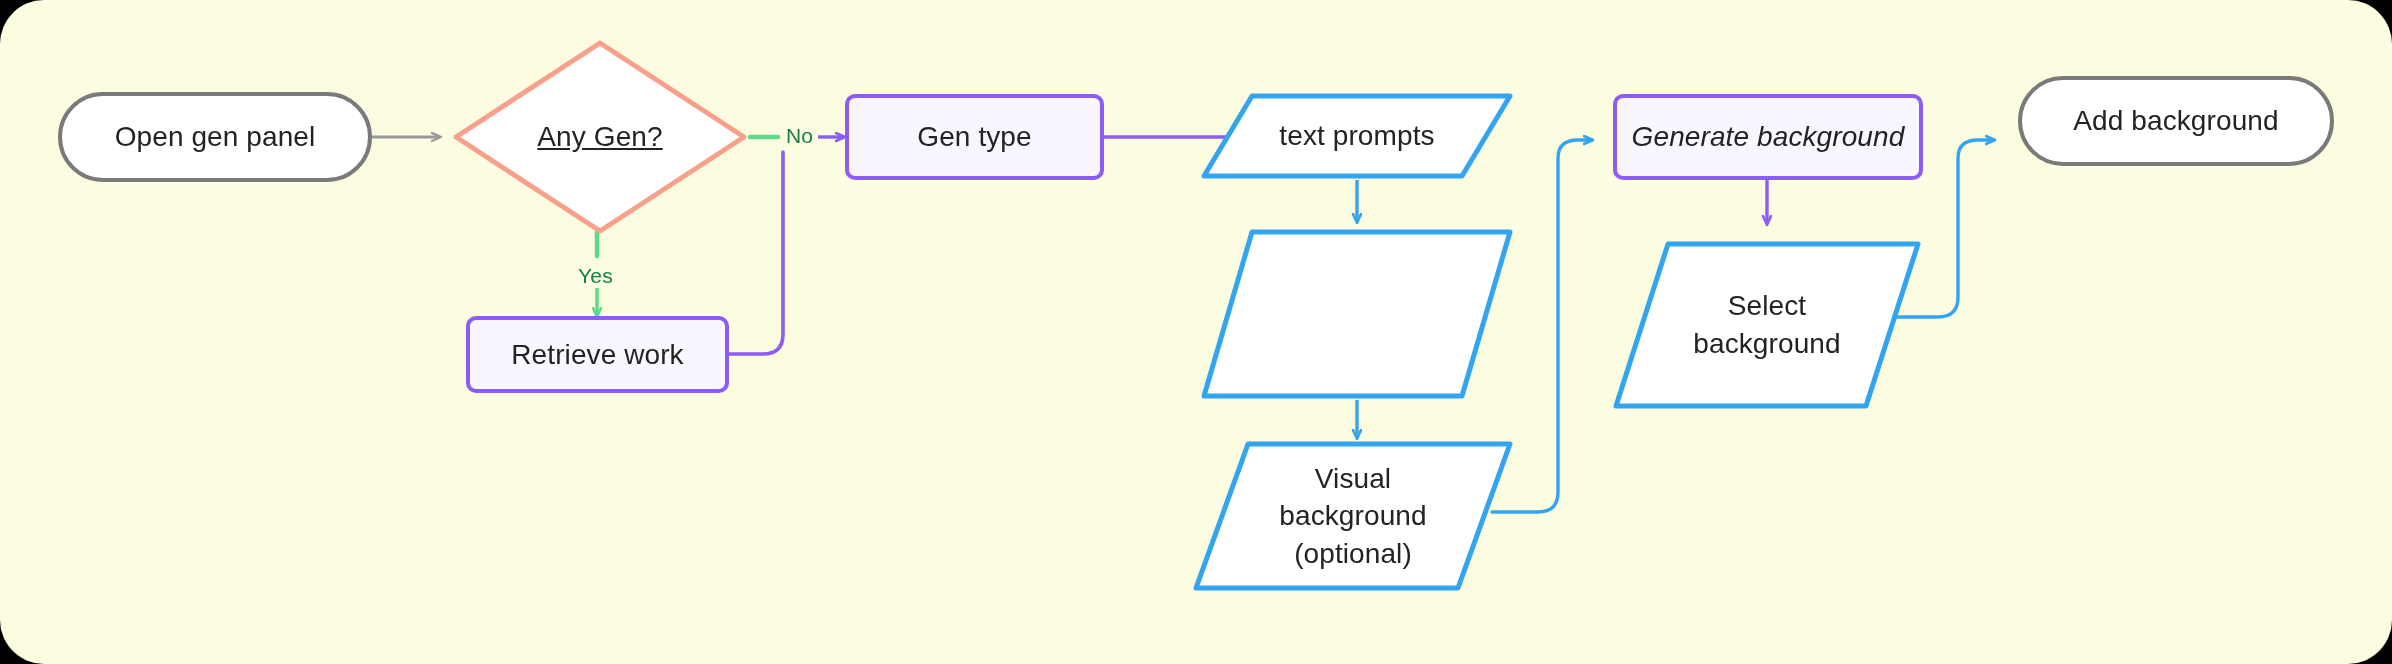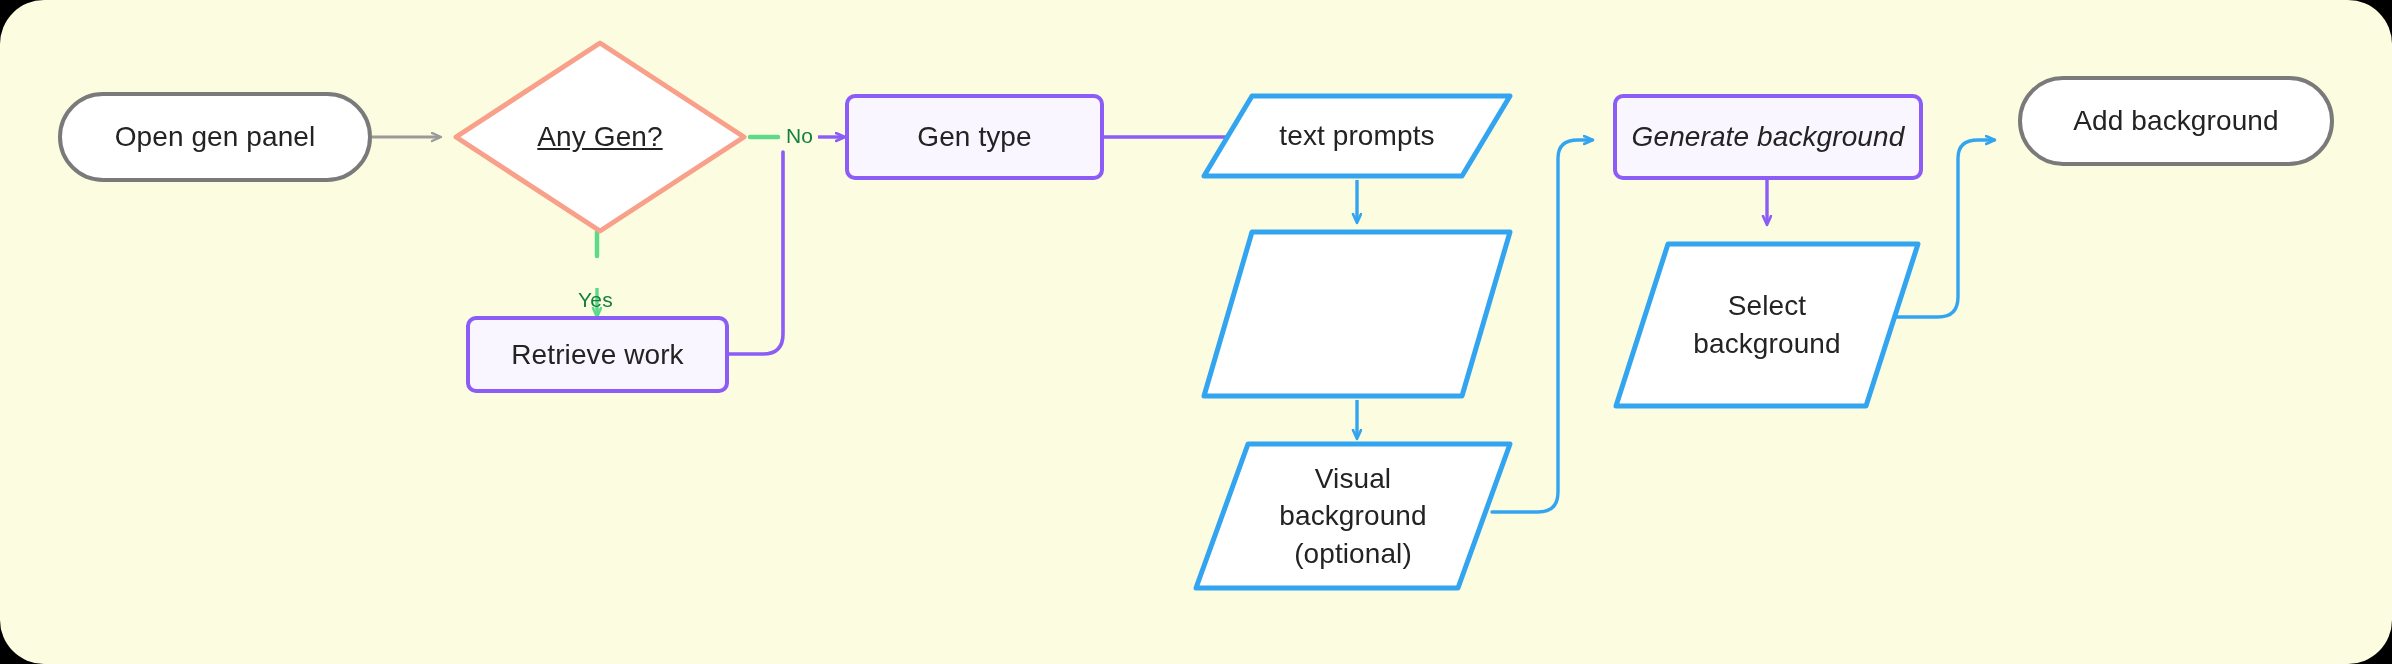--- a/index.html
+++ b/index.html
@@ -138,21 +138,21 @@
   </div>
 
   <div class="node node-decision" style="left:450px; top:37px; width:300px; height:200px;">
     <svg class="shape-svg" viewBox="0 0 300 200" preserveAspectRatio="none">
       <polygon points="150,6 294,100 150,194 6,100" fill="#FFFFFF" stroke="#F8A08A" stroke-width="5" stroke-linejoin="round"></polygon>
     </svg>
     <span class="diamond-label">Any Gen?</span>
   </div>
 
   <div class="edge-label" style="left:786px; top:124px;">No</div>
-  <div class="edge-label" style="left:578px; top:264px;margin-top:24px;">Yes</div>
+  <div class="edge-label" style="left:578px; top:264px;">Yes</div>
 
   <div class="node node-process" style="left:466px; top:316px; width:263px; height:77px;">
     <span>Retrieve work</span>
   </div>
 
   <div class="node node-process" style="left:845px; top:94px; width:259px; height:86px;">
     <span>Gen type</span>
   </div>
 
   <div class="node node-data" style="left:1200px; top:92px; width:314px; height:88px;">

